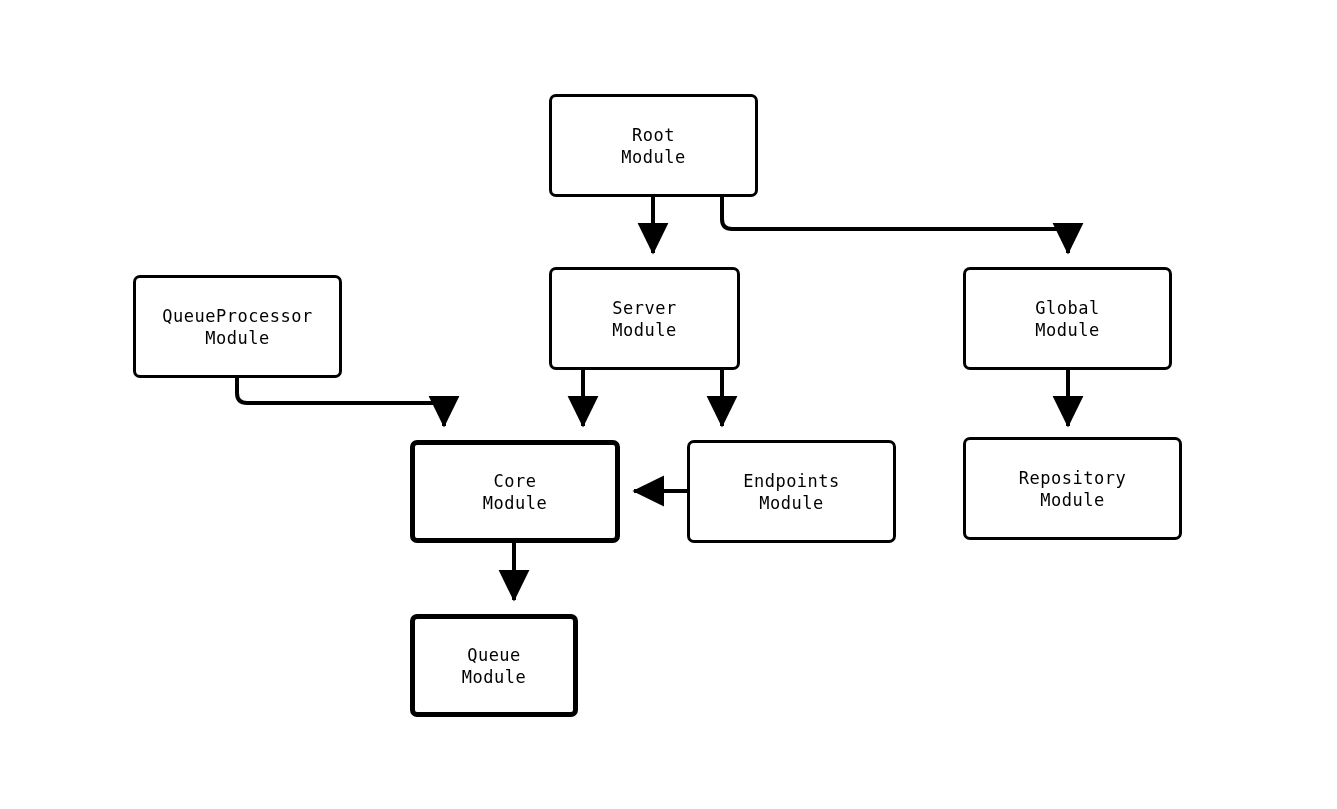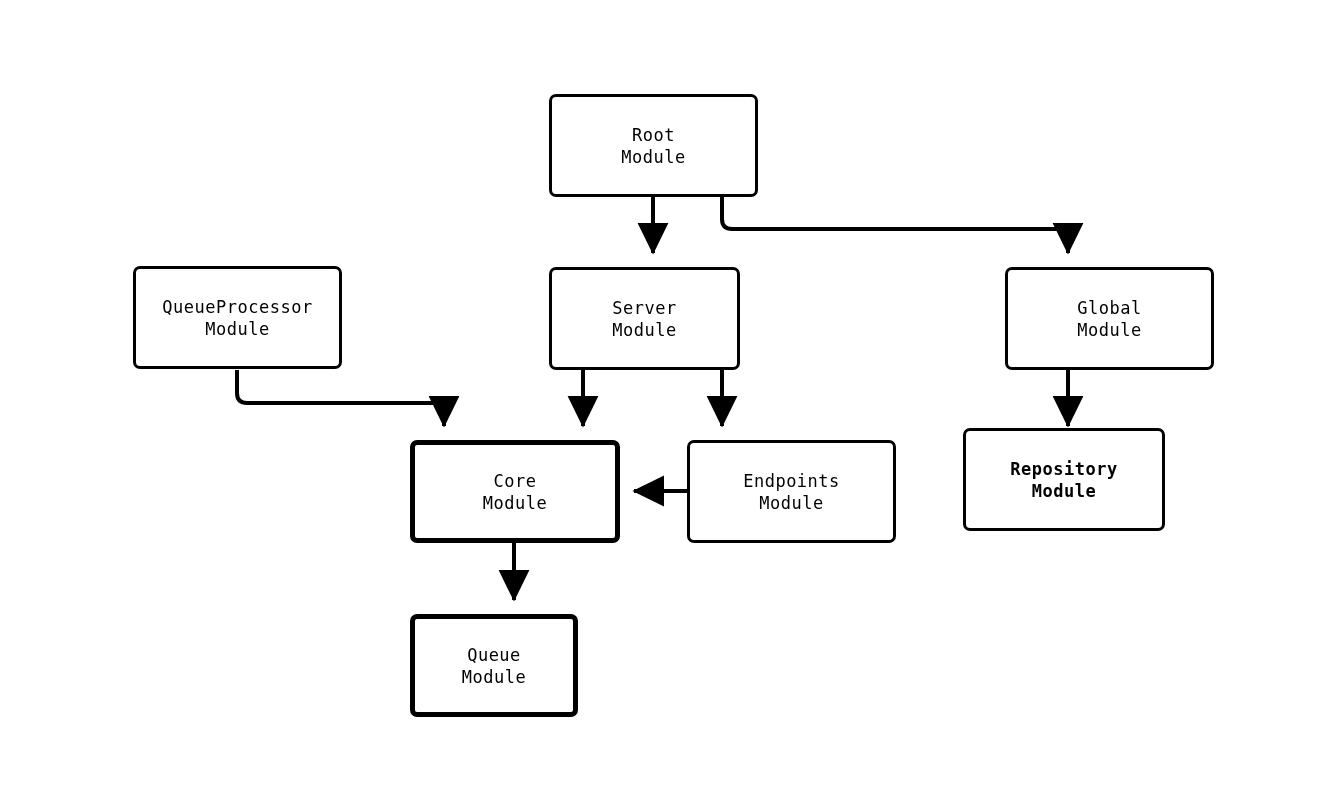--- a/index.html
+++ b/index.html
@@ -73,46 +73,46 @@
     <path d="M 1068 370 L 1068 426" fill="none" stroke="#000000" stroke-width="4" marker-end="url(#arrowhead)"></path>
 
     <path d="M 514 543 L 514 600" fill="none" stroke="#000000" stroke-width="4" marker-end="url(#arrowhead)"></path>
   </svg>
 
   <div class="node" id="node-root" style="left: 549px; top: 94px; width: 209px; height: 103px;">
     <span class="node-line">Root</span>
     <span class="node-line">Module</span>
   </div>
 
-  <div class="node" id="node-queueprocessor" style="left: 133px; top: 266px; width: 209px; height: 103px;">
+  <div class="node" id="node-queueprocessor" style="left: 133px; top: 275px; width: 209px; height: 103px;">
     <span class="node-line">QueueProcessor</span>
     <span class="node-line">Module</span>
   </div>
 
   <div class="node" id="node-server" style="left: 549px; top: 267px; width: 191px; height: 103px;">
     <span class="node-line">Server</span>
     <span class="node-line">Module</span>
   </div>
 
-  <div class="node" id="node-global" style="left: 963px; top: 267px; width: 209px; height: 103px; margin-left: 42px;">
+  <div class="node" id="node-global" style="left: 963px; top: 267px; width: 209px; height: 103px;">
     <span class="node-line">Global</span>
     <span class="node-line">Module</span>
   </div>
 
   <div class="node thick" id="node-core" style="left: 410px; top: 440px; width: 210px; height: 103px;">
     <span class="node-line">Core</span>
     <span class="node-line">Module</span>
   </div>
 
   <div class="node" id="node-endpoints" style="left: 687px; top: 440px; width: 209px; height: 103px;">
     <span class="node-line">Endpoints</span>
     <span class="node-line">Module</span>
   </div>
 
-  <div class="node" id="node-repository" style="left: 963px; top: 428px; width: 202px; height: 103px; font-weight: bold;">
+  <div class="node" id="node-repository" style="left: 963px; top: 437px; width: 219px; height: 103px;">
     <span class="node-line">Repository</span>
     <span class="node-line">Module</span>
   </div>
 
   <div class="node thick" id="node-queue" style="left: 410px; top: 614px; width: 168px; height: 103px;">
     <span class="node-line">Queue</span>
     <span class="node-line">Module</span>
   </div>
 
 </div>

